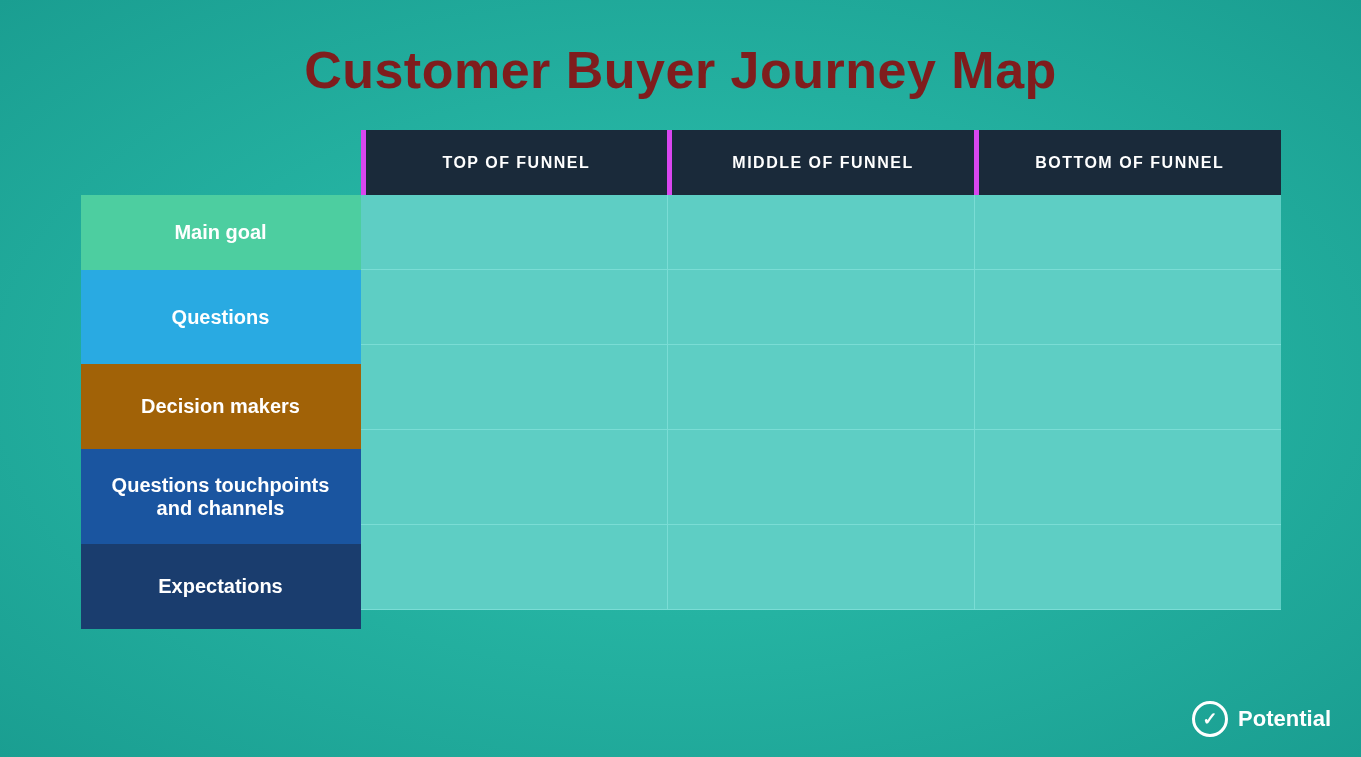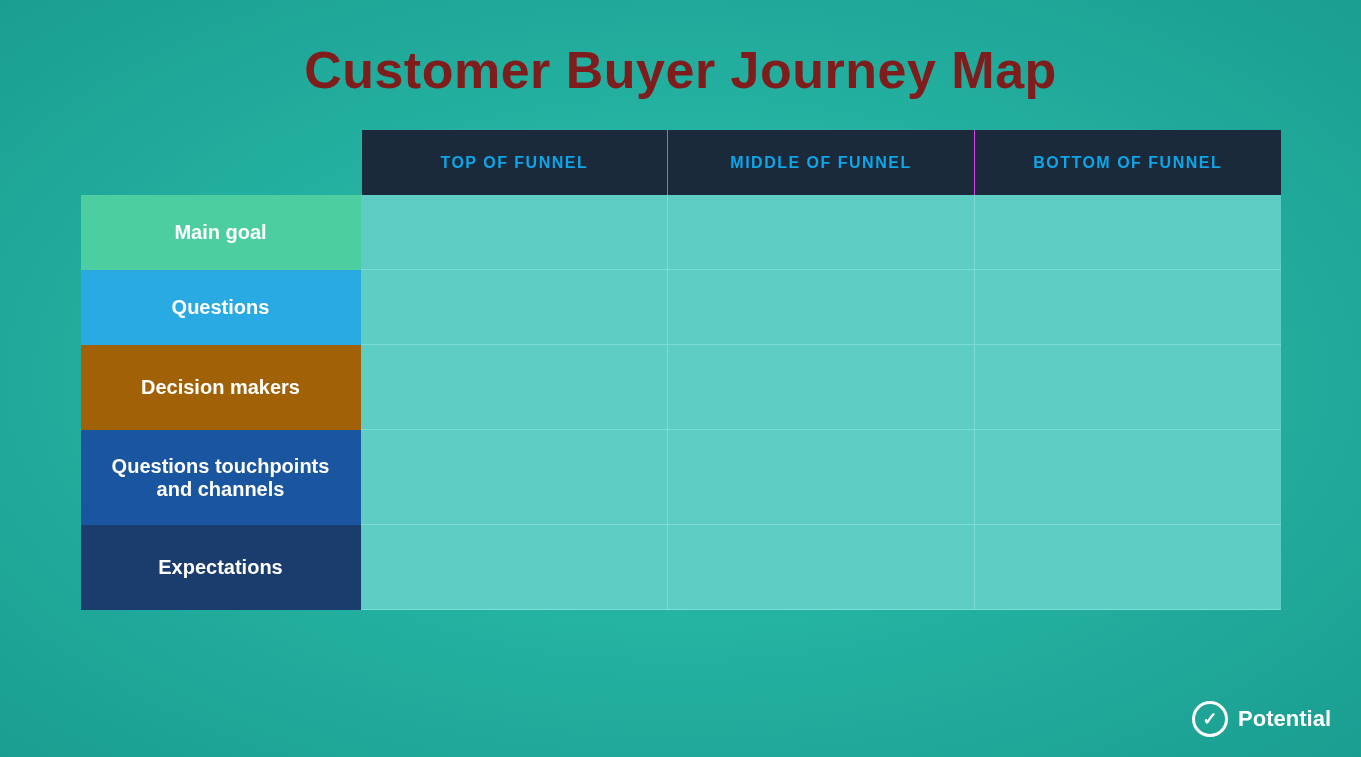--- a/index.html
+++ b/index.html
@@ -62,21 +62,21 @@
       padding: 10px 20px;
     }
 
     .row-label.main-goal {
       background-color: #4dcea0;
       height: 75px;
     }
 
     .row-label.questions {
       background-color: #29aae2;
-      height: 75px;
+      height: 94px;
     }
 
     .row-label.decision-makers {
       background-color: #a16207;
       height: 85px;
     }
 
     .row-label.touchpoints {
       background-color: #1a5fa8;
       height: 95px;
@@ -100,26 +100,26 @@
       flex-direction: row;
       background-color: #1a2a3a;
       height: 65px;
     }
 
     .header-cell {
       flex: 1;
       display: flex;
       align-items: center;
       justify-content: center;
-      color: #0ea5e9;
+      color: #ffffff;
       font-size: 16px;
       font-weight: 700;
       letter-spacing: 1.5px;
       text-transform: uppercase;
-      border-left: 1px solid #d946ef;
+      border-left: 5px solid #d946ef;
     }
 
     .table-body {
       display: flex;
       flex-direction: column;
       flex: 1;
     }
 
     .data-row {
       display: flex;

